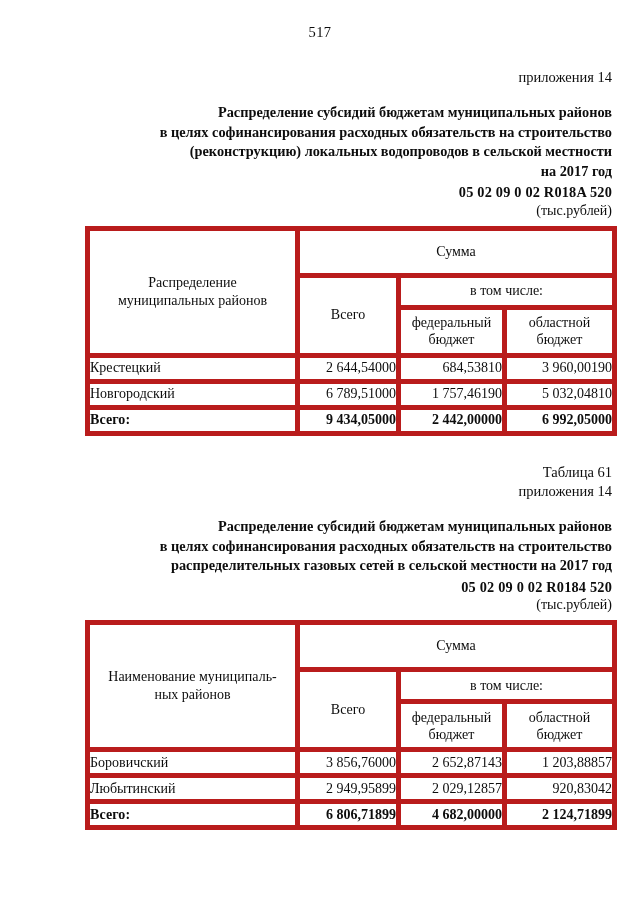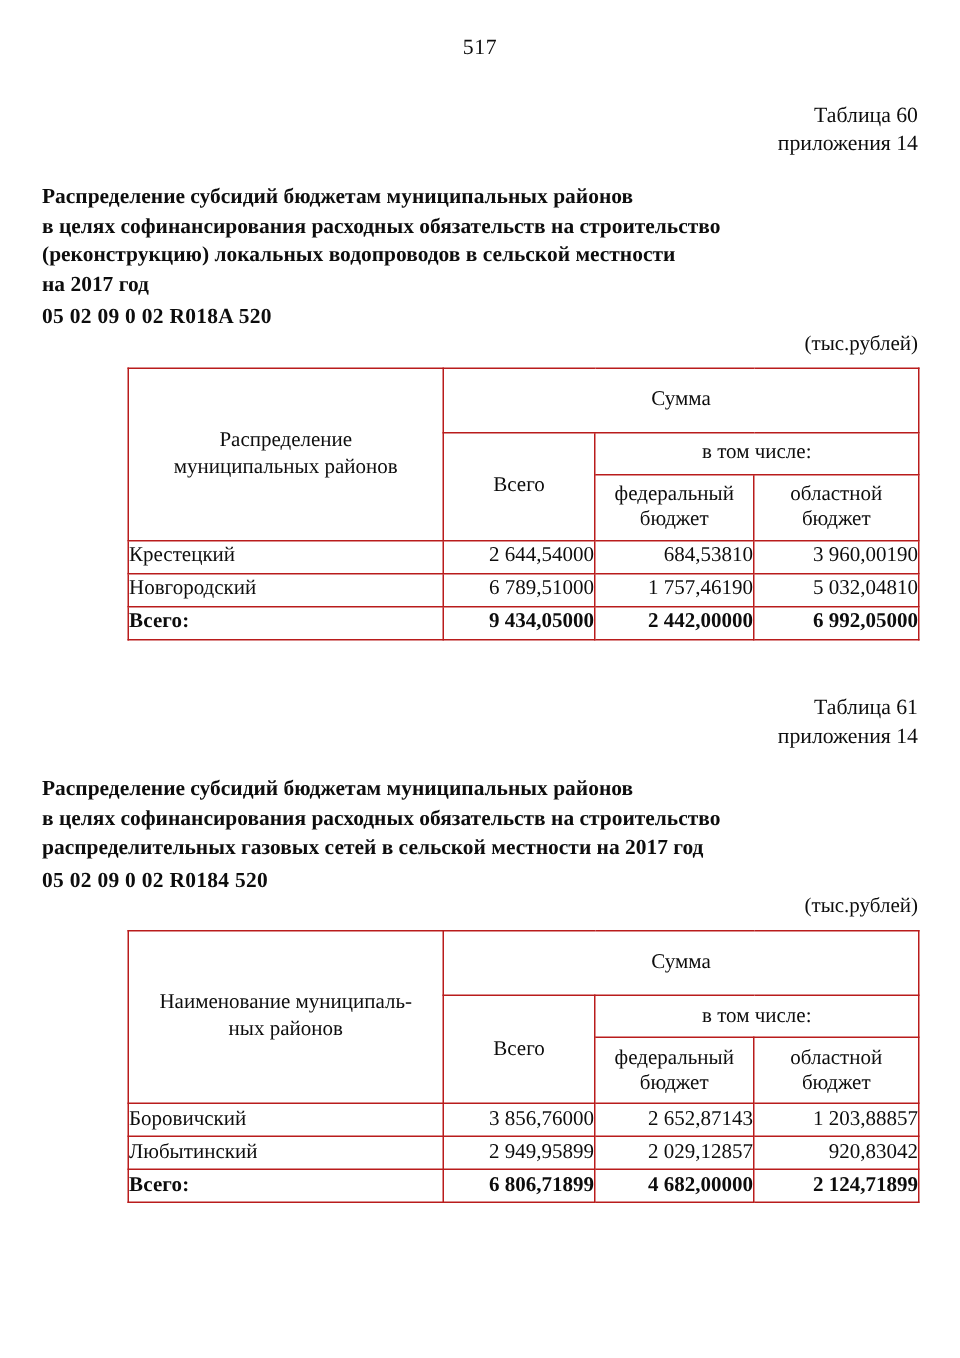--- a/index.html
+++ b/index.html
@@ -45,21 +45,21 @@
   .table-ref {
     text-align: right;
     padding-right: 28px;
     font-size: 14.5px;
     line-height: 19px;
   }
   .table-ref div { white-space: nowrap; }
 
   .doc-title {
     margin-top: 16px;
-    text-align: left;
+    text-align: right;
     font-weight: bold;
     font-size: 14.3px;
     line-height: 19.5px;
     padding: 0 28px;
   }
   .doc-title .ln { white-space: nowrap; }
   .doc-title .code {
     margin-top: 2px;
     letter-spacing: 0.2px;
   }
@@ -72,21 +72,21 @@
 
   
   table.budget {
     border-collapse: collapse;
     margin: 7px 0 0 85px;
     width: 527px;
     table-layout: fixed;
     font-size: 14px;
   }
   table.budget td, table.budget th {
-    border: 1px solid #b91c1c;
+    border: 5px solid #b91c1c;
     padding: 0;
     font-weight: normal;
     vertical-align: middle;
   }
   .col-name  { width: 210px; }
   .col-total { width: 101px; }
   .col-fed   { width: 106px; }
   .col-reg   { width: 110px; }
 
   .h-name {
@@ -133,21 +133,20 @@
 </head>
 <body>
 
 <div class="page">
 
   <div class="page-number">517</div>
 
   <div class="section section-1">
 
     <div class="table-ref">
-      <div>Таблица 60</div>
       <div>приложения 14</div>
     </div>
 
     <div class="doc-title">
       <div class="ln">Распределение субсидий бюджетам муниципальных районов</div>
       <div class="ln">в целях софинансирования расходных обязательств на строительство</div>
       <div class="ln">(реконструкцию) локальных водопроводов в сельской местности</div>
       <div class="ln">на 2017 год</div>
       <div class="ln code">05 02  09 0 02 R018A 520</div>
     </div>

